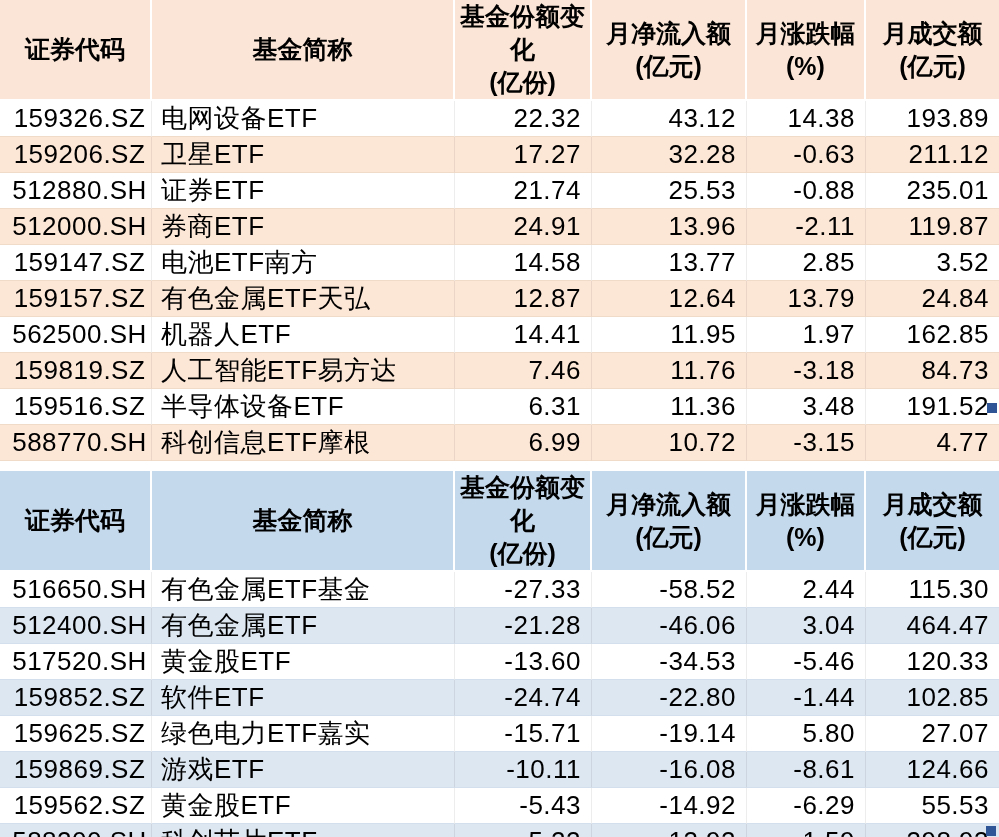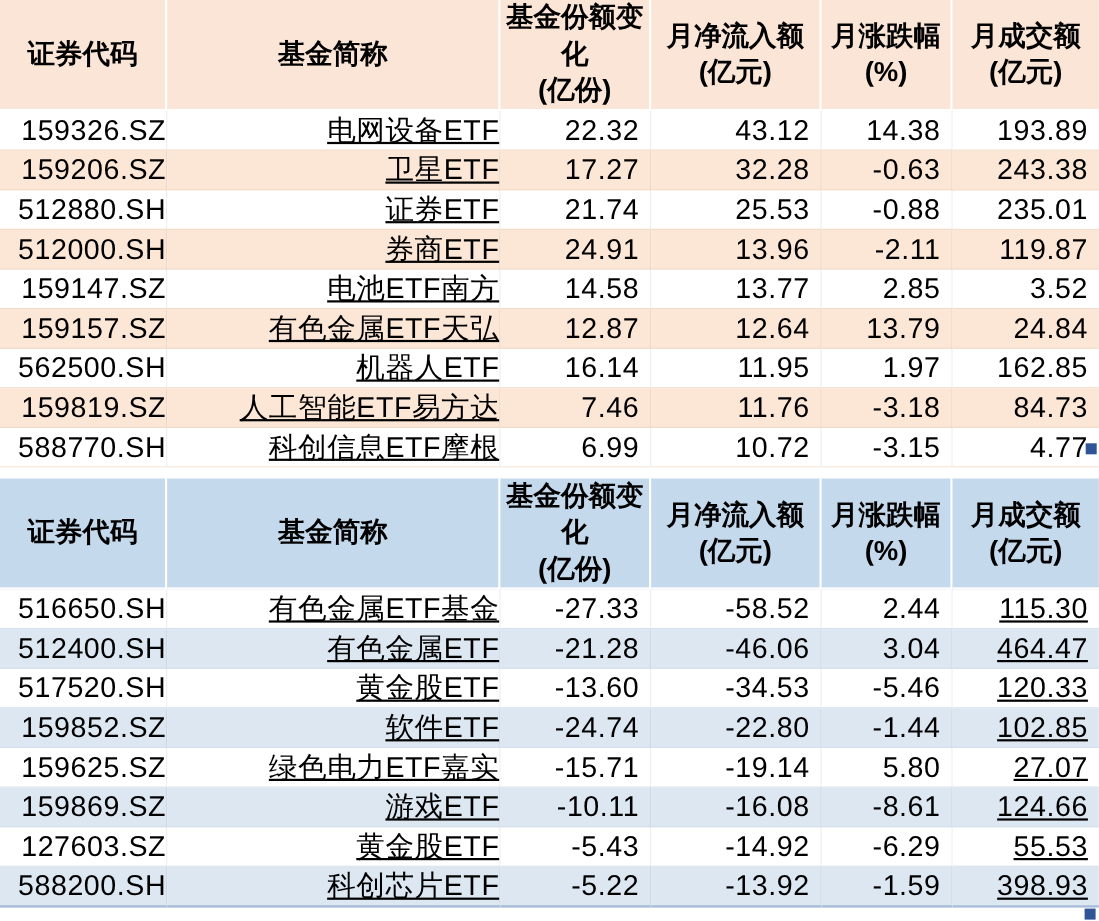--- a/index.html
+++ b/index.html
@@ -11,36 +11,36 @@
     color: #000000;
     font-family: "Liberation Sans", sans-serif;
     overflow: hidden;
   }
   table { border-collapse: separate; border-spacing: 0; width: 999px; table-layout: fixed; }
   th {
     font-weight: 700; font-size: 25px; text-align: center;
     vertical-align: middle; line-height: 33px; padding: 0;
   }
   td { font-size: 26px; padding: 0; vertical-align: middle; white-space: nowrap; overflow: hidden; }
-  td.code { text-align: right; padding-left: 8px; letter-spacing: 0.5px; }
-  td.name { text-align: right; padding-left: 9px; letter-spacing: 0.5px; text-decoration: underline; }
+  td.code { text-align: center; padding-left: 8px; letter-spacing: 0.5px; }
+  td.name { text-align: left; padding-left: 9px; letter-spacing: 0.5px; }
   td.num  { text-align: right; padding-right: 10px; letter-spacing: 0.5px; }
 
   
   .t1 th { background: var(--peach_header); height: 86px; border-right: 2px solid #ffffff; border-bottom: 2px solid #ffffff; }
   .t1 th:last-child { border-right: none; }
   .t1 td { height: 32.6px; border-bottom: 1px solid #f0dbc9; border-right: 1px solid rgba(0,0,0,0.07); }
   .t1 td:last-child { border-right: none; }
   .t1 tbody tr:nth-child(even) td { background: var(--peach_row); }
 
   
   .t2 th { background: var(--blue_header); height: 76px; border-right: 2px solid #ffffff; border-bottom: 2px solid #ffffff; }
   .t2 th:last-child { border-right: none; }
   .t2 td { height: 34px; border-bottom: 1px solid #d3dfec; border-right: 1px solid rgba(0,0,0,0.07); }
-  .t2 td:last-child { border-right: none; text-decoration: underline; }
+  .t2 td:last-child { border-right: none; }
   .t2 tbody tr:nth-child(even) td { background: var(--blue_row); }
   .t2 tbody tr:last-child td { border-bottom: 2px solid #a6bbd7; }
 
   .gap { height: 10px; background: #ffffff; }
   .hdr2 { display: block; line-height: 33px; }
   .handle { position: absolute; width: 10px; height: 10px; background: var(--selection_handle); }
   #handle-1 { top: 403px; left: 987px; }
   #handle-2 { top: 826px; left: 986px; }
 </style>
 </head>
@@ -85,21 +85,21 @@
         <td class="num">43.12</td>
         <td class="num">14.38</td>
         <td class="num">193.89</td>
       </tr>
       <tr>
         <td class="code">159206.SZ</td>
         <td class="name">卫星ETF</td>
         <td class="num">17.27</td>
         <td class="num">32.28</td>
         <td class="num">-0.63</td>
-        <td class="num">243.38</td>
+        <td class="num">211.12</td>
       </tr>
       <tr>
         <td class="code">512880.SH</td>
         <td class="name">证券ETF</td>
         <td class="num">21.74</td>
         <td class="num">25.53</td>
         <td class="num">-0.88</td>
         <td class="num">235.01</td>
       </tr>
       <tr>
@@ -122,32 +122,40 @@
         <td class="code">159157.SZ</td>
         <td class="name">有色金属ETF天弘</td>
         <td class="num">12.87</td>
         <td class="num">12.64</td>
         <td class="num">13.79</td>
         <td class="num">24.84</td>
       </tr>
       <tr>
         <td class="code">562500.SH</td>
         <td class="name">机器人ETF</td>
-        <td class="num">16.14</td>
+        <td class="num">14.41</td>
         <td class="num">11.95</td>
         <td class="num">1.97</td>
         <td class="num">162.85</td>
       </tr>
       <tr>
         <td class="code">159819.SZ</td>
         <td class="name">人工智能ETF易方达</td>
         <td class="num">7.46</td>
         <td class="num">11.76</td>
         <td class="num">-3.18</td>
         <td class="num">84.73</td>
+      </tr>
+      <tr>
+        <td class="code">159516.SZ</td>
+        <td class="name">半导体设备ETF</td>
+        <td class="num">6.31</td>
+        <td class="num">11.36</td>
+        <td class="num">3.48</td>
+        <td class="num">191.52</td>
       </tr>
       <tr>
         <td class="code">588770.SH</td>
         <td class="name">科创信息ETF摩根</td>
         <td class="num">6.99</td>
         <td class="num">10.72</td>
         <td class="num">-3.15</td>
         <td class="num">4.77</td>
       </tr>
     </tbody>
@@ -229,21 +237,21 @@
       </tr>
       <tr>
         <td class="code">159869.SZ</td>
         <td class="name">游戏ETF</td>
         <td class="num">-10.11</td>
         <td class="num">-16.08</td>
         <td class="num">-8.61</td>
         <td class="num">124.66</td>
       </tr>
       <tr>
-        <td class="code">127603.SZ</td>
+        <td class="code">159562.SZ</td>
         <td class="name">黄金股ETF</td>
         <td class="num">-5.43</td>
         <td class="num">-14.92</td>
         <td class="num">-6.29</td>
         <td class="num">55.53</td>
       </tr>
       <tr>
         <td class="code">588200.SH</td>
         <td class="name">科创芯片ETF</td>
         <td class="num">-5.22</td>

